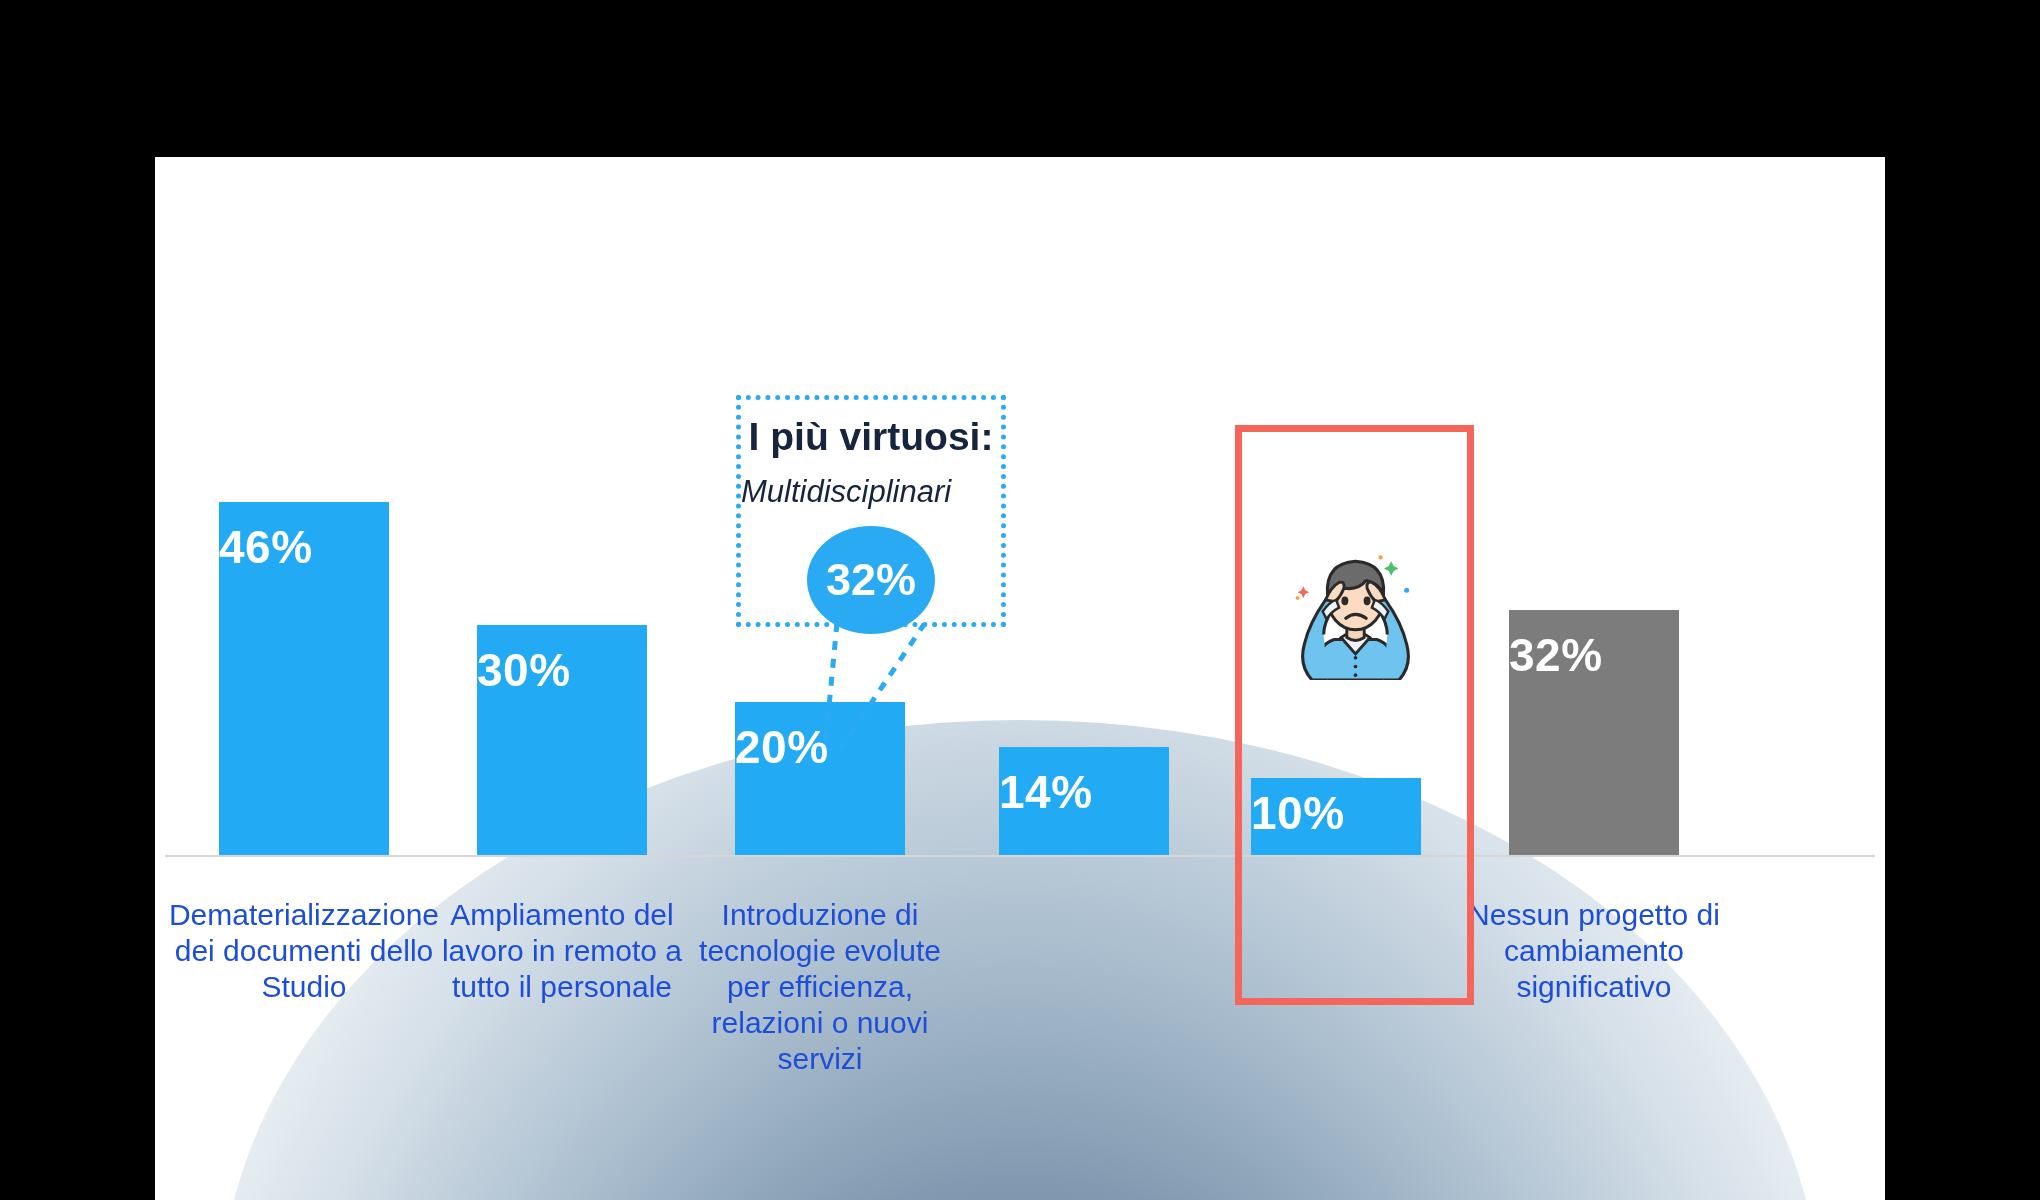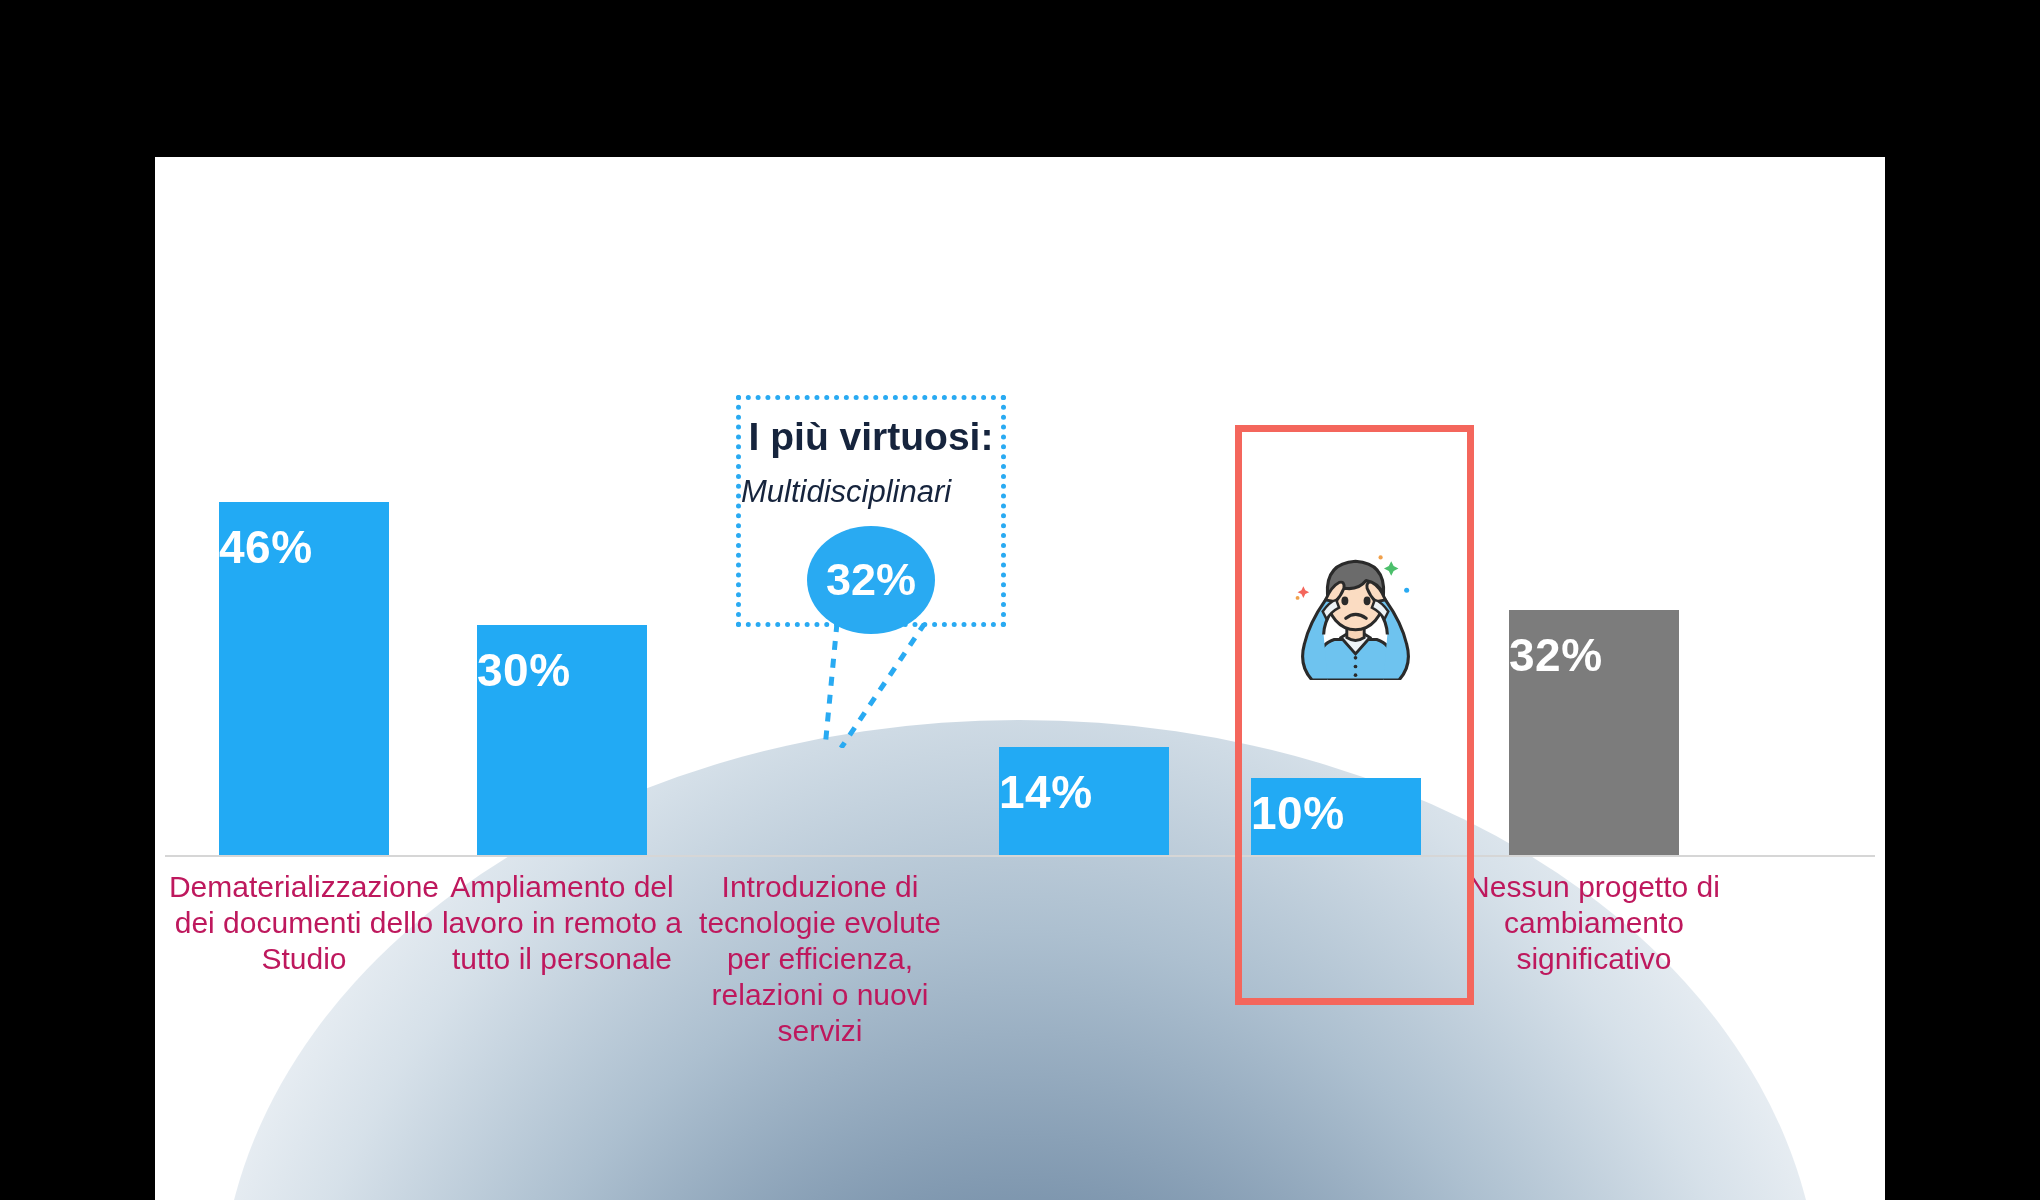--- a/index.html
+++ b/index.html
@@ -94,26 +94,26 @@
     font-size: 46px;
     font-weight: bold;
     letter-spacing: .5px;
     margin-top: 22px;
     line-height: 1;
     white-space: nowrap;
   }
   .cat-label {
     position: absolute;
     left: 0;
-    top: 712px;
+    top: 740px;
     width: 278px;
     text-align: center;
     font-size: 30px;
     line-height: 36px;
-    color: #be185d;
+    color: #1d4ed8;
     white-space: pre-line;
   }
 
   
   #callout {
     position: absolute;
     left: 581px;
     top: 238px;
     width: 270px;
     height: 232px;
@@ -211,20 +211,25 @@
           <div class="bar" style="height:230px;background:#22aaf4;">
             <span class="bar-value">30%</span>
           </div>
         </div>
         <div class="cat-label">Ampliamento del
 lavoro in remoto a
 tutto il personale</div>
       </div>
 
       <div class="col" style="left:526px;">
+        <div class="bar-wrap">
+          <div class="bar" style="height:153px;background:#22aaf4;">
+            <span class="bar-value">20%</span>
+          </div>
+        </div>
         <div class="cat-label">Introduzione di
 tecnologie evolute
 per efficienza,
 relazioni o nuovi
 servizi</div>
       </div>
 
       <div class="col" style="left:784px;">
         <div class="bar-wrap">
           <div class="bar" style="height:108px;background:#22aaf4;margin-left:12px;">

